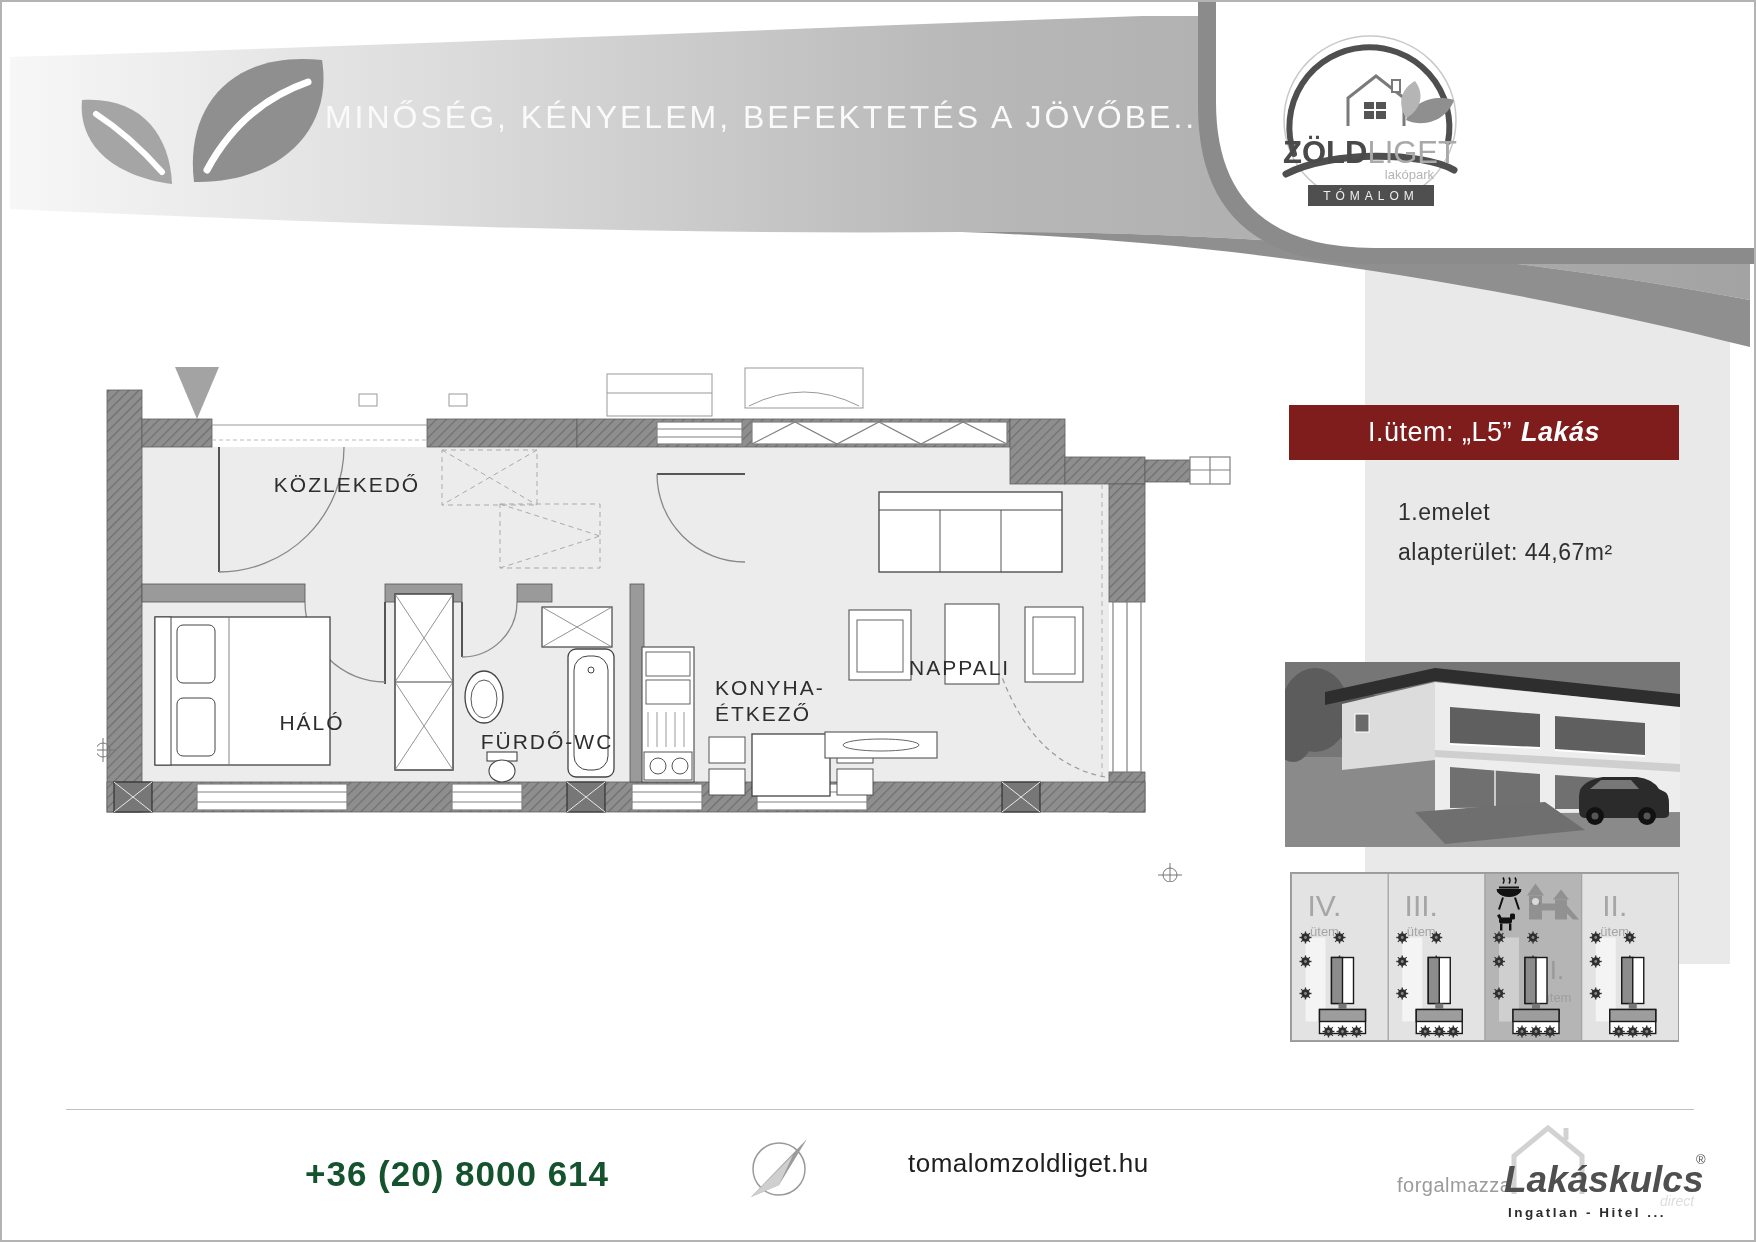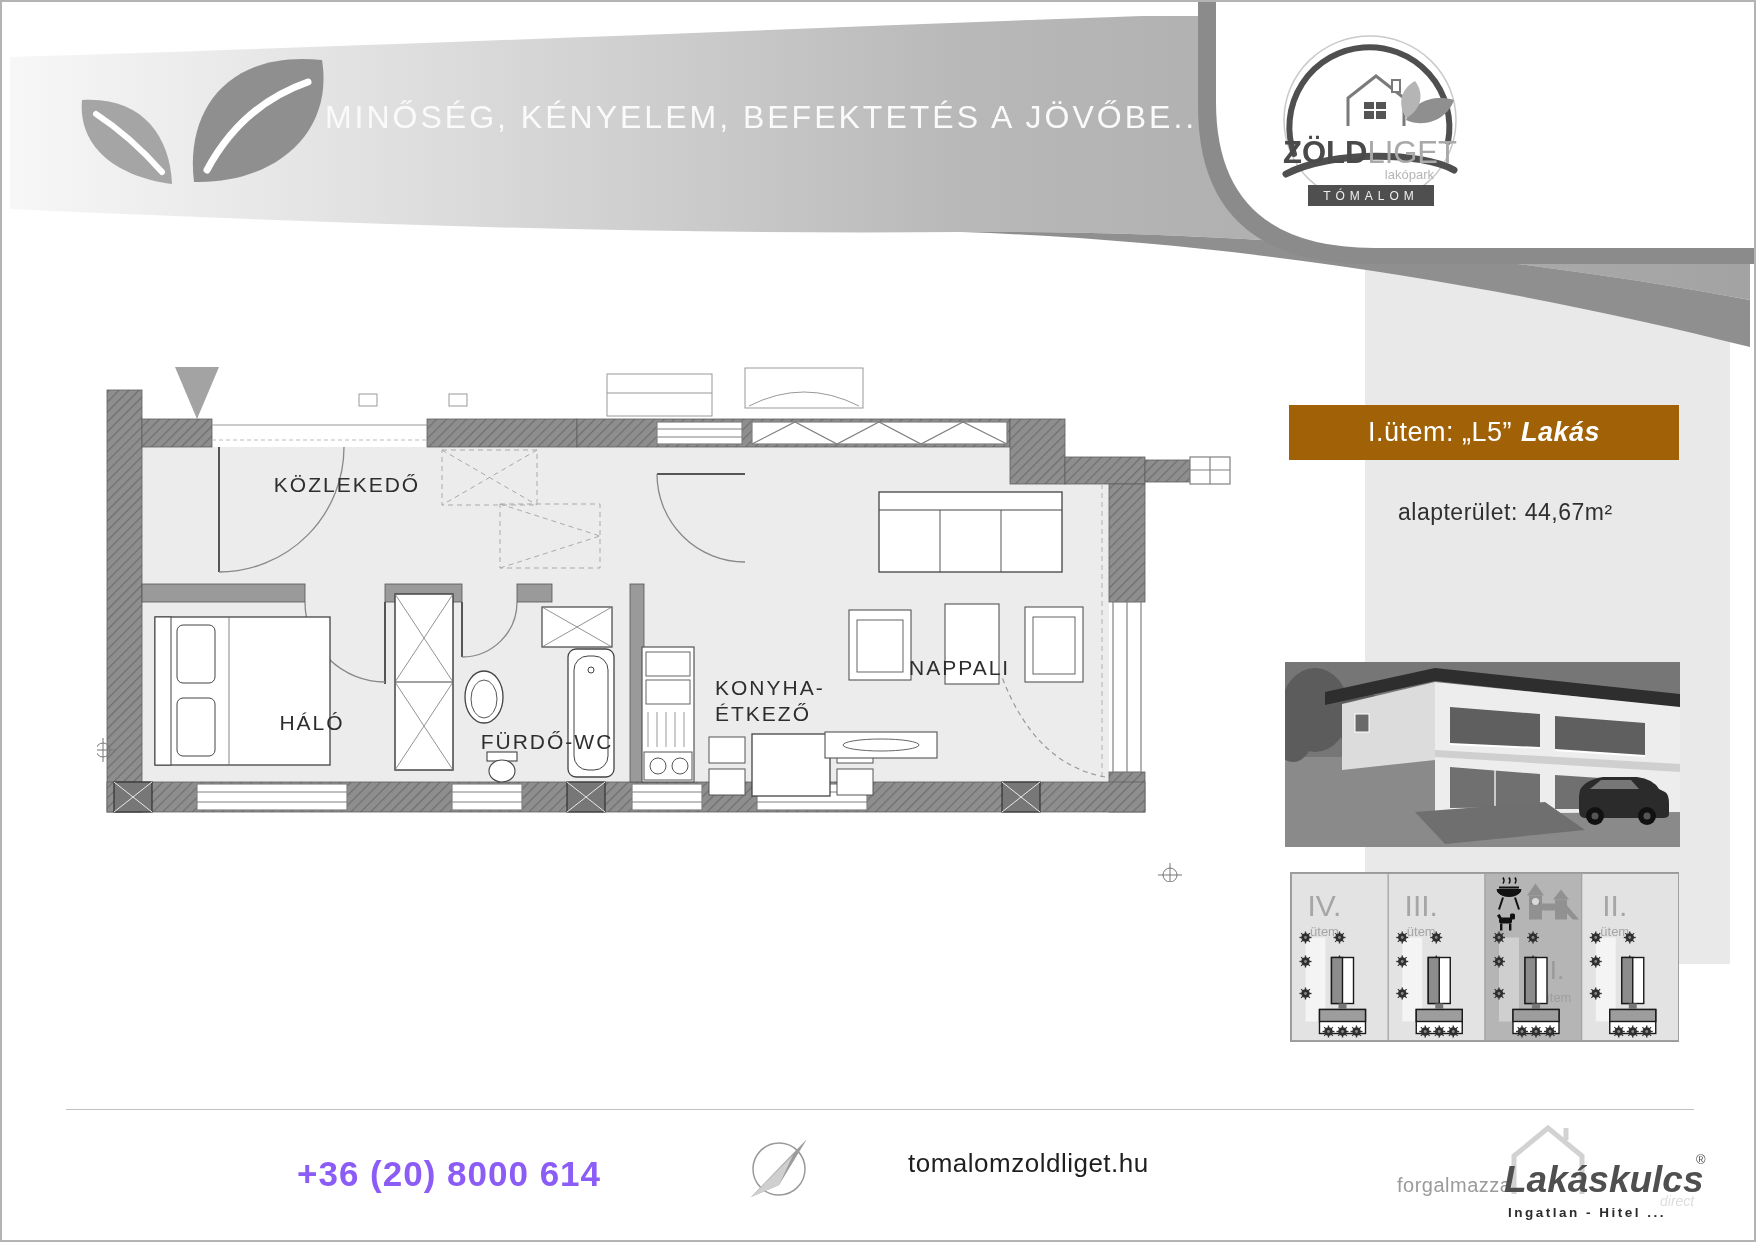--- a/index.html
+++ b/index.html
@@ -8,37 +8,37 @@
     border:2px solid #b3b3b3;background:#ffffff;overflow:hidden;
     font-family:"Liberation Sans",sans-serif;
   }
   .abs{position:absolute;}
   
   .side-col{left:1363px;top:0;width:365px;height:962px;background:#e9e9e9;}
   
   .header-svg{left:0;top:0;}
   
   .unit-bar{
-    left:1287px;top:403px;width:390px;height:55px;background:#a16207;
+    left:1287px;top:403px;width:390px;height:55px;background:#7f1d1d;
     display:flex;align-items:center;justify-content:center;
     color:#ffffff;font-size:27px;letter-spacing:0.5px;
   }
   .unit-bar b{margin-left:9px;font-weight:bold;font-style:italic;}
   .unit-info{
     left:1396px;top:490px;width:310px;color:#2f2f2f;
     font-size:23px;line-height:40px;letter-spacing:0.5px;
   }
   
   .plan-svg{left:95px;top:360px;}
   
   .render-svg{left:1283px;top:660px;}
   .map-svg{left:1288px;top:870px;}
   
   .footer-line{left:64px;top:1107px;width:1628px;height:1px;background:#c2c2c2;}
-  .phone{left:295px;top:1152px;font-size:35px;font-weight:bold;color:#8b5cf6;letter-spacing:1px;}
+  .phone{left:303px;top:1152px;font-size:35px;font-weight:bold;color:#14532d;letter-spacing:1px;}
   .compass-svg{left:746px;top:1130px;}
   .website{left:906px;top:1146px;font-size:26px;color:#1f1f1f;letter-spacing:0.5px;}
   .distributor-label{left:1395px;top:1172px;font-size:20px;color:#9b9b9b;letter-spacing:0.5px;}
   .lakaskulcs-svg{left:1498px;top:1112px;}
   svg text{font-family:"Liberation Sans",sans-serif;}
 </style>
 </head>
 <body>
 
 <div class="page">
@@ -316,20 +316,21 @@
       <text x="812" y="313">NAPPALI</text>
     </g>
   </svg>
 
   <div class="abs unit-bar">
     <span>I.ütem: „L5”</span>
     <b>Lakás</b>
   </div>
 
   <div class="abs unit-info">
+    <div>1.emelet</div>
     <div>alapterület: 44,67m²</div>
   </div>
 
   <svg class="abs render-svg" width="395" height="185" viewBox="0 0 395 185">
     <rect width="395" height="185" fill="#8a8a8a"></rect>
     <rect width="395" height="95" fill="#767676"></rect>
     <g fill="#5c5c5c">
       <ellipse cx="30" cy="48" rx="34" ry="42"></ellipse>
       <ellipse cx="78" cy="60" rx="26" ry="30"></ellipse>
       <ellipse cx="8" cy="66" rx="22" ry="34"></ellipse>

